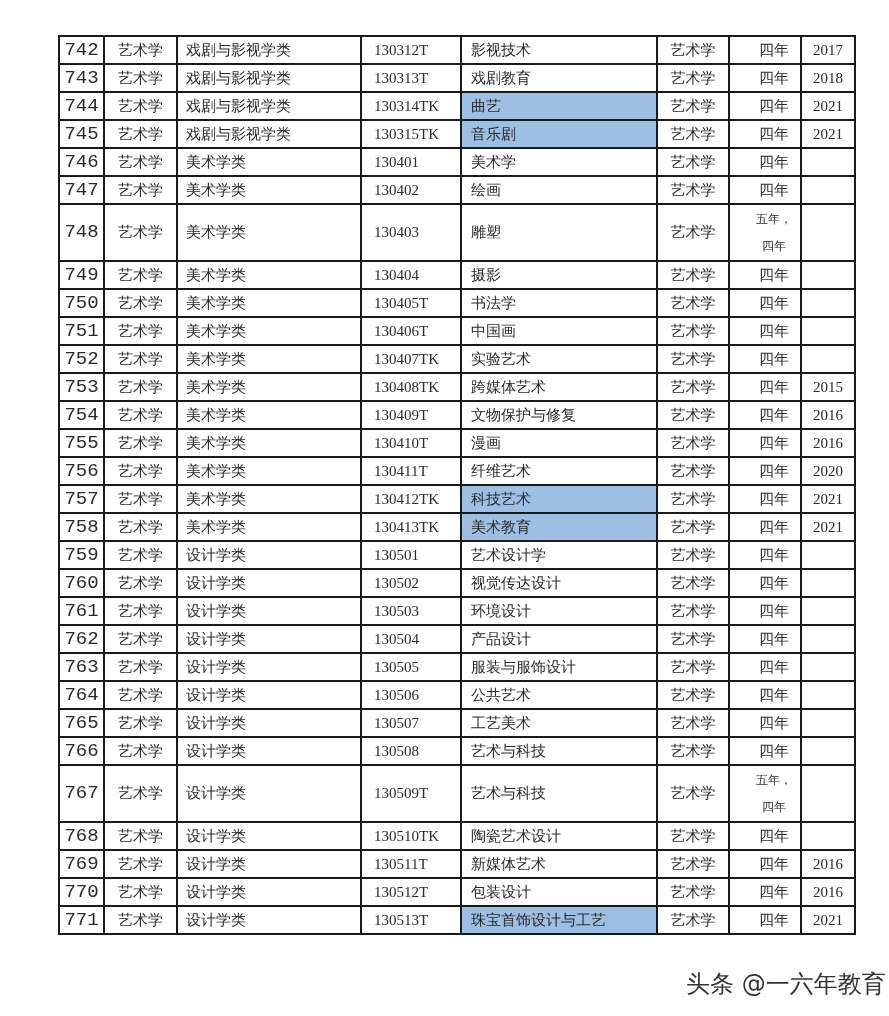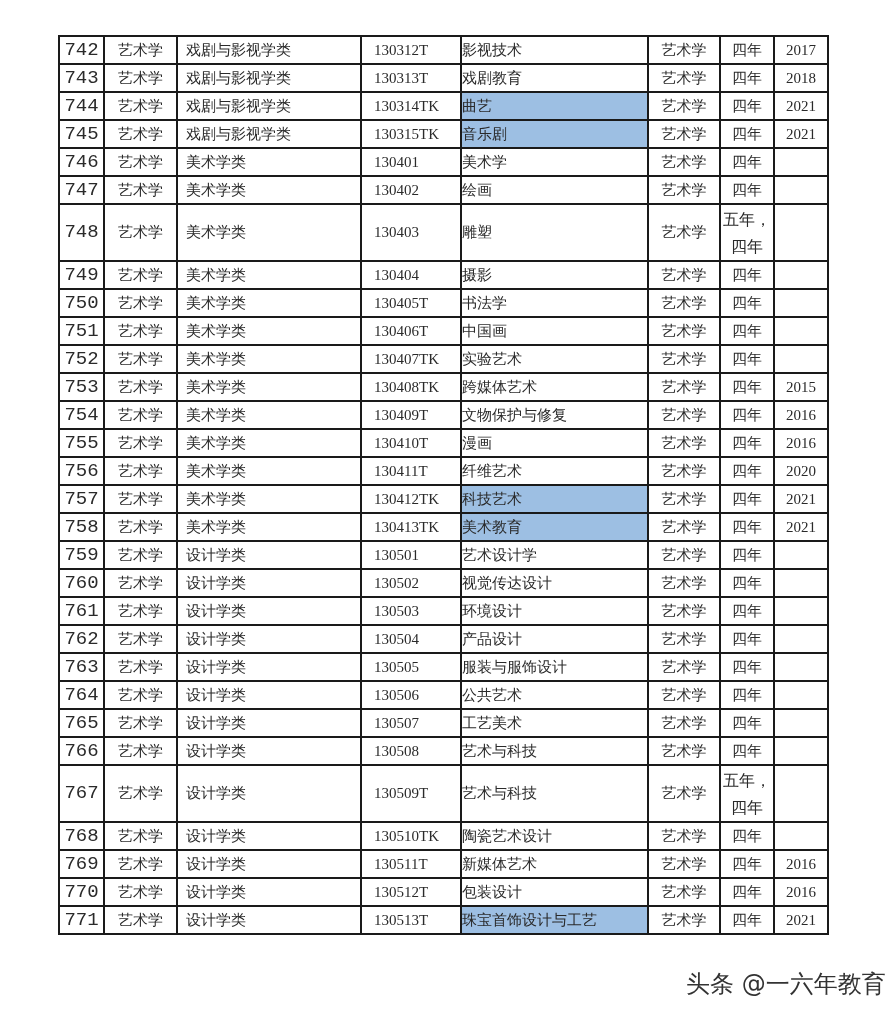--- a/index.html
+++ b/index.html
@@ -7,25 +7,25 @@
          font-family: "DejaVu Serif", "Liberation Serif", serif; color: #2a2a2a; }
   .table-wrap { position: absolute; left: 58px; top: 35px; }
   table { border-collapse: collapse; table-layout: fixed; }
   td { border: 2px solid #1a1a1a; height: 26px; padding: 0; font-size: 15px;
        line-height: 1; white-space: nowrap; overflow: hidden; }
   tr.tall td { height: 55px; }
   td.c-no { width: 43px; text-align: center; font-family: Liberation Mono, monospace; font-size: 19px; }
   td.c-disc { width: 71px; text-align: center; }
   td.c-cat { width: 174px; text-align: left; padding-left: 8px; }
   td.c-code { width: 86px; text-align: left; padding-left: 12px; font-family: "Liberation Serif", serif; font-size: 15px; }
-  td.c-name { width: 185px; text-align: left; padding-left: 0; }
+  td.c-name { width: 185px; text-align: left; padding-left: 9px; }
   td.c-name.hl { background: #9dbfe3; }
   td.c-deg { width: 70px; text-align: center; }
-  td.c-dur { width: 52px; text-align: center; }
-  td.c-dur.multi { font-size: 16px; line-height: 27px; white-space: normal; }
+  td.c-dur { width: 52px; text-align: center; padding-left: 18px; }
+  td.c-dur.multi { font-size: 12px; line-height: 27px; white-space: normal; }
   td.c-year { width: 52px; text-align: center; font-family: "Liberation Serif", serif; font-size: 15px; }
   .watermark { position: absolute; left: 686px; top: 968px; font-family: "DejaVu Sans", sans-serif;
                font-size: 24px; color: #333333; letter-spacing: 0px;
                text-shadow: 0 0 2px #ffffff, 0 0 2px #ffffff; white-space: nowrap; }
 </style>
 </head>
 <body>
 
 <div class="table-wrap">
   <table>

